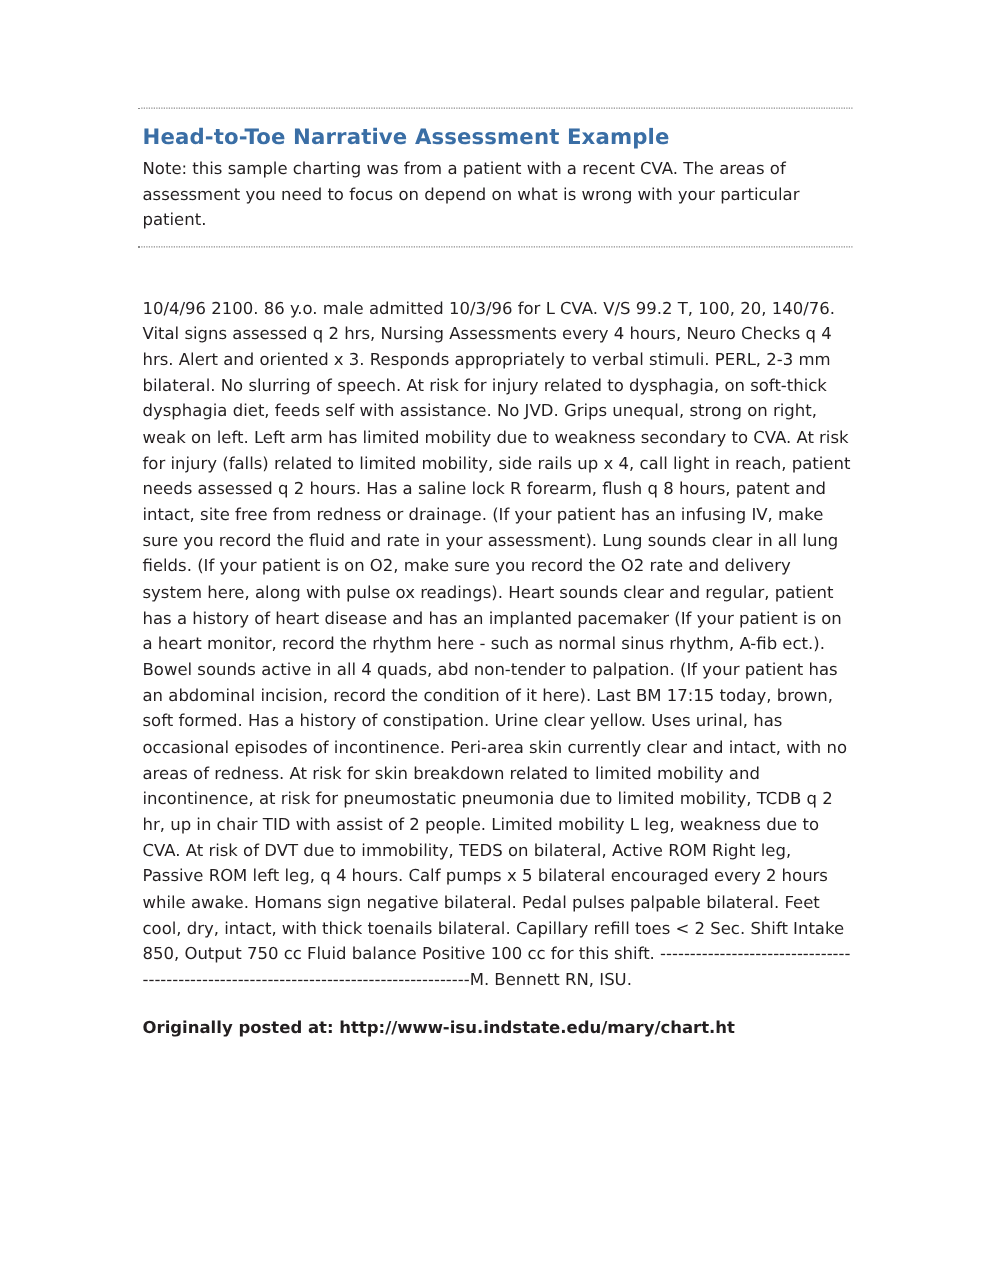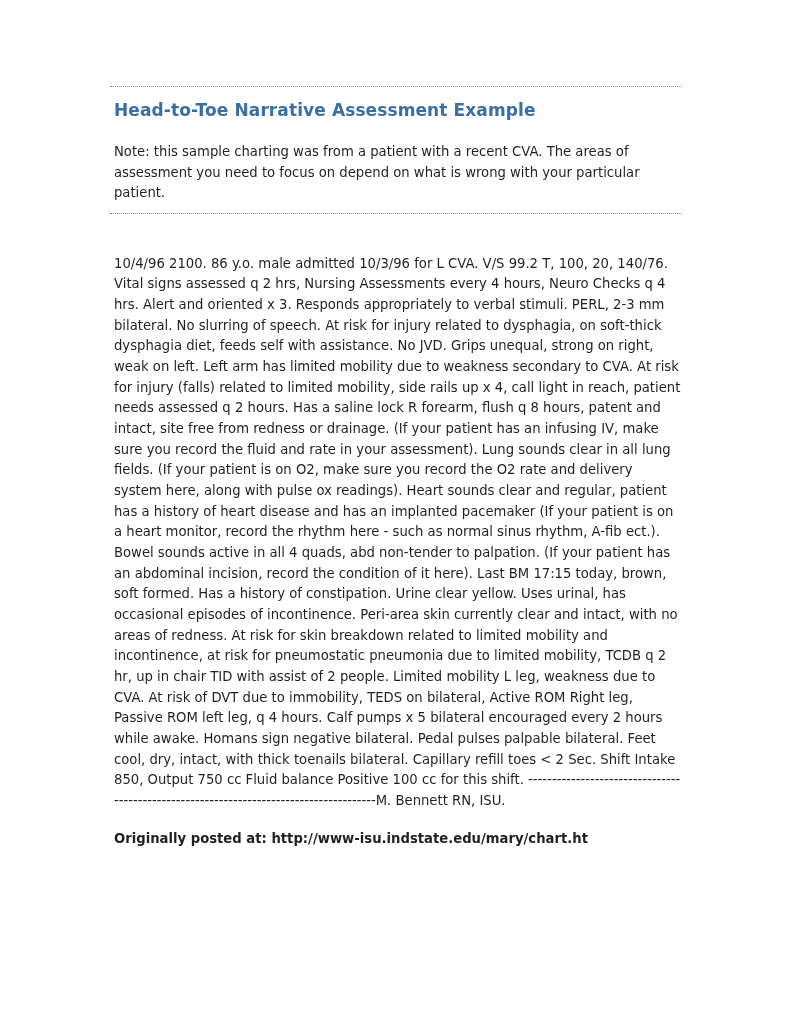--- a/index.html
+++ b/index.html
@@ -40,21 +40,21 @@
   }
   .doc-title {
     font-size: 17px;
     font-weight: bold;
     color: #3a6ea5;
     letter-spacing: 0.1px;
     margin: 13px 0 0 4px;
     line-height: 1.2;
   }
   .note-block {
-    margin: 22px 0 9px 4px;
+    margin: 6px 0 9px 4px;
     font-size: 13.2px;
     line-height: 1.55;
     color: #231f20;
   }
   .body-block {
     margin: 40px 0 16px 4px;
     font-size: 13.2px;
     line-height: 1.565;
     color: #231f20;
     text-align: left;

